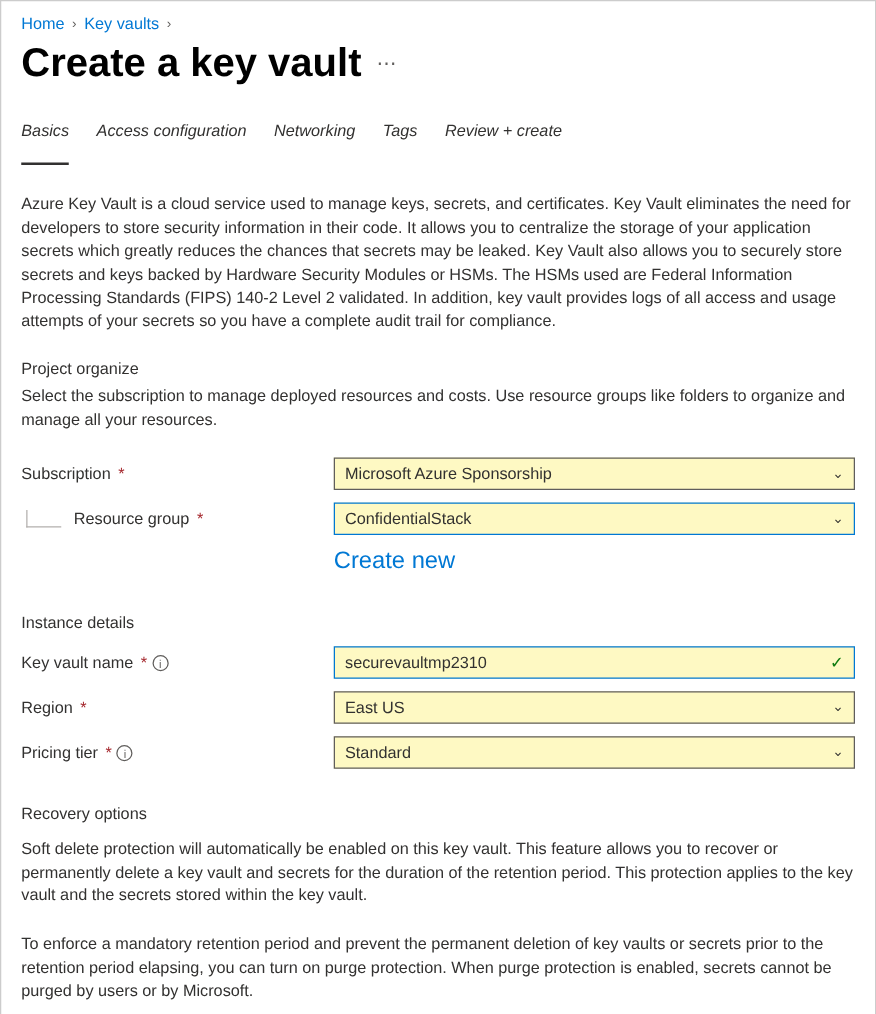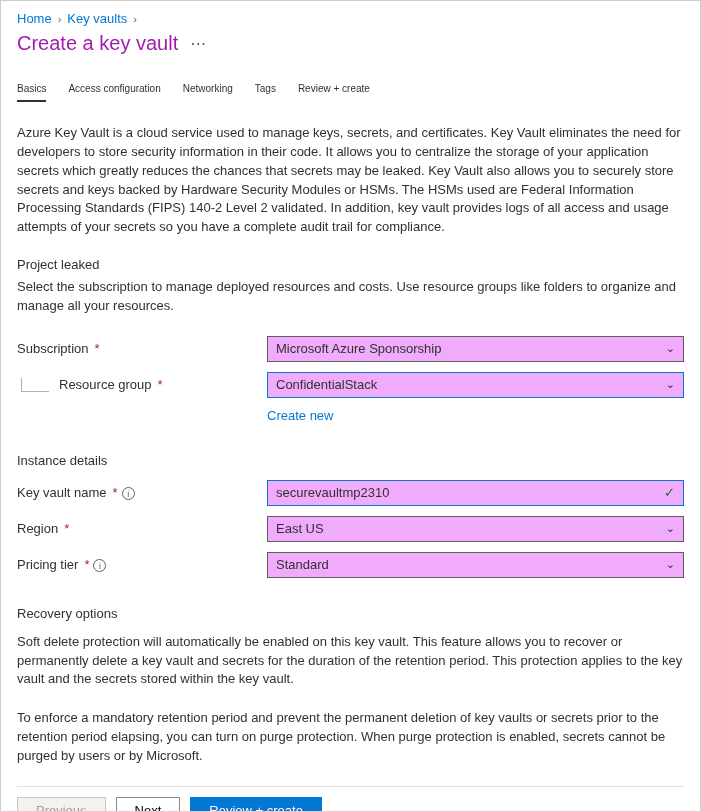--- a/index.html
+++ b/index.html
@@ -15,39 +15,40 @@
     .breadcrumb {
       font-size: 13px;
       margin-bottom: 6px;
       display: flex;
       align-items: center;
       gap: 6px;
     }
     .breadcrumb a { color: #0078d4; text-decoration: none; cursor: pointer; text-align: right; }
     .chev { color: #605e5c; font-size: 11px; }
     h1 {
-      font-size: 20px;
-      font-weight: 400;
-      color: #a21caf;
+      font-size: 32px;
+      font-weight: 700;
+      color: #000000;
       display: inline-block;
     }
     .title-row { display: flex; align-items: center; gap: 12px; margin-bottom: 28px;}
     .ellipsis { color: #605e5c; font-size: 16px; letter-spacing: 1px; cursor: pointer; }
     .tabs {
       display: flex;
       gap: 22px;
       border-bottom: none;
       margin-bottom: 22px;
     }
     .tab {
-      font-size: 10px;
-      color: #323130;
-      padding-bottom: 8px;
+      font-size: 13px;
+      color: #323130;
+      padding-bottom: 20px;
       cursor: pointer;
       position: relative;
+      font-style: italic;
     }
     .tab.active { font-weight: 400; }
     .tab.active::after {
       content: "";
       position: absolute;
       left: 0; right: 0; bottom: 0;
       height: 2px;
       background: #323130;
     }
     .description, .section-desc, .para {
@@ -87,31 +88,31 @@
       color: #605e5c;
       cursor: pointer;
     }
     .select, .textinput {
       width: 100%;
       height: 26px;
       border: 1px solid #605e5c;
       padding: 0 8px;
       font-size: 13px;
       font-family: inherit;
-      background: #f0abfc;
+      background: #fef9c3;
       display: flex;
       align-items: center;
       justify-content: space-between;
       cursor: pointer;
     }
     .select .chev-d { color: #323130; font-size: 11px; }
     .highlighted { border-color: #0078d4; align-items: center; }
     .textinput { cursor: text; }
     .valid-check { color: #107c10; font-size: 13px; }
-    .link { color: #0078d4; cursor: pointer; font-size: 13px; }
+    .link { color: #0078d4; cursor: pointer; font-size: 19px; }
     .indent-connector {
       width: 28px;
       border-left: 1px solid #b3b0ad;
       border-bottom: 1px solid #b3b0ad;
       height: 14px;
       margin-left: 4px;
       margin-right: 6px;
       margin-top: -14px;
     }
     .rg-row .label-col { padding-left: 0; }
@@ -165,21 +166,21 @@
   <div class="tabs">
     <div class="tab active">Basics</div>
     <div class="tab">Access configuration</div>
     <div class="tab">Networking</div>
     <div class="tab">Tags</div>
     <div class="tab">Review + create</div>
   </div>
 
   <p class="description">Azure Key Vault is a cloud service used to manage keys, secrets, and certificates. Key Vault eliminates the need for developers to store security information in their code. It allows you to centralize the storage of your application secrets which greatly reduces the chances that secrets may be leaked. Key Vault also allows you to securely store secrets and keys backed by Hardware Security Modules or HSMs. The HSMs used are Federal Information Processing Standards (FIPS) 140-2 Level 2 validated. In addition, key vault provides logs of all access and usage attempts of your secrets so you have a complete audit trail for compliance.</p>
 
-  <div class="section-title">Project leaked</div>
+  <div class="section-title">Project organize</div>
   <p class="section-desc">Select the subscription to manage deployed resources and costs. Use resource groups like folders to organize and manage all your resources.</p>
 
   <div class="form-row">
     <div class="label-col">
       <span>Subscription</span>
       <span class="req">*</span>
     </div>
     <div class="input-col">
       <div class="select">
         <span>Microsoft Azure Sponsorship</span>

